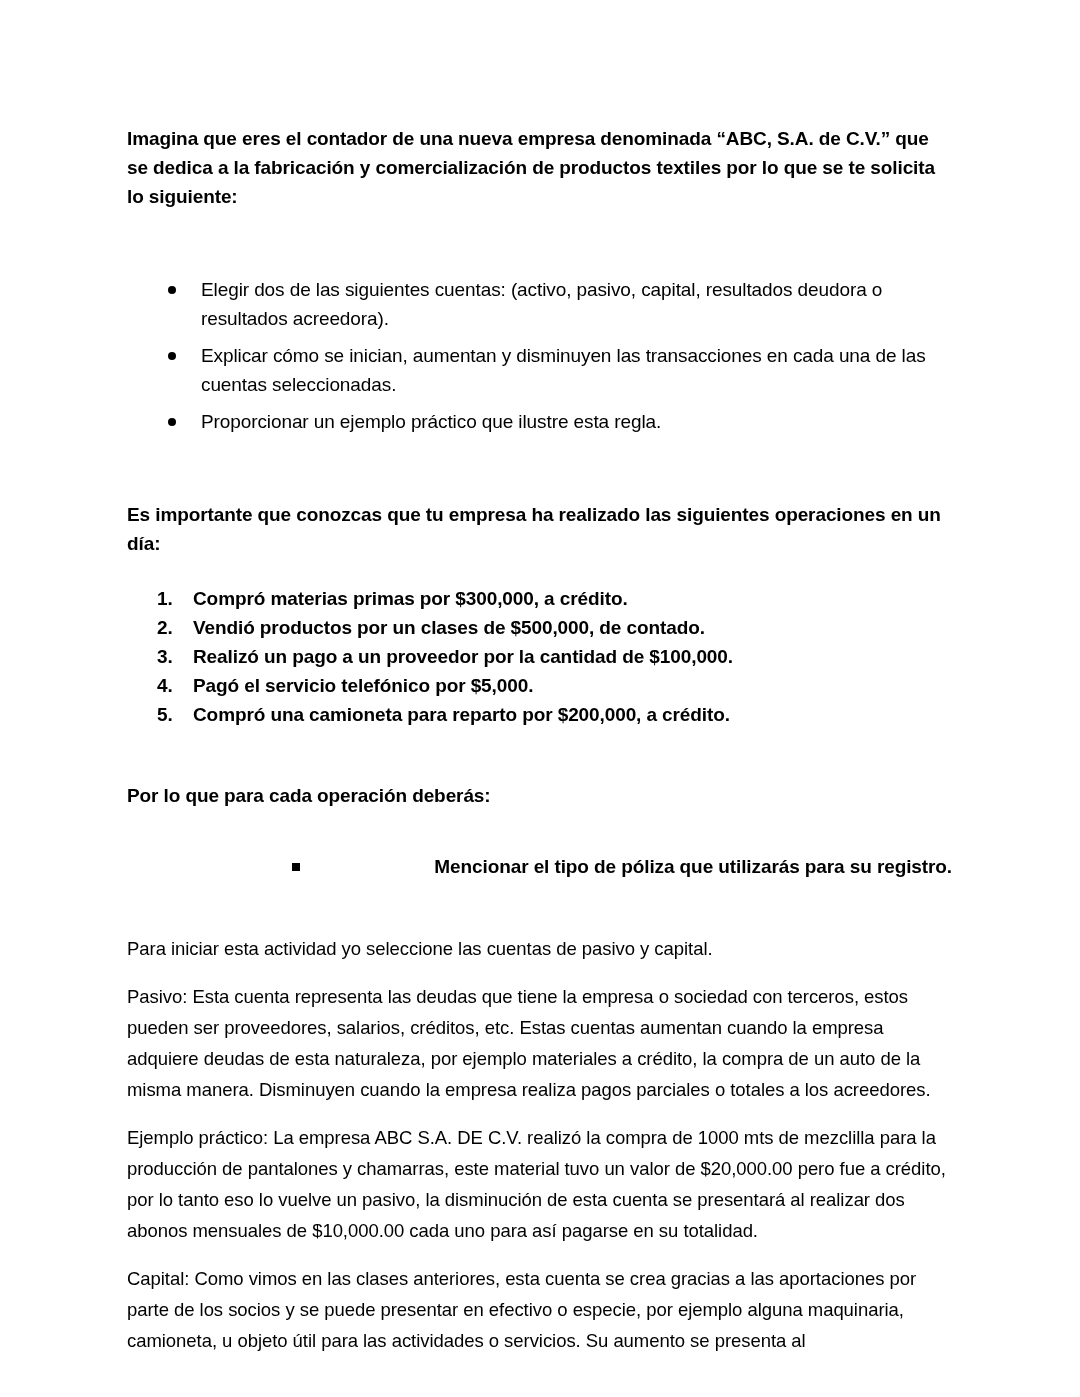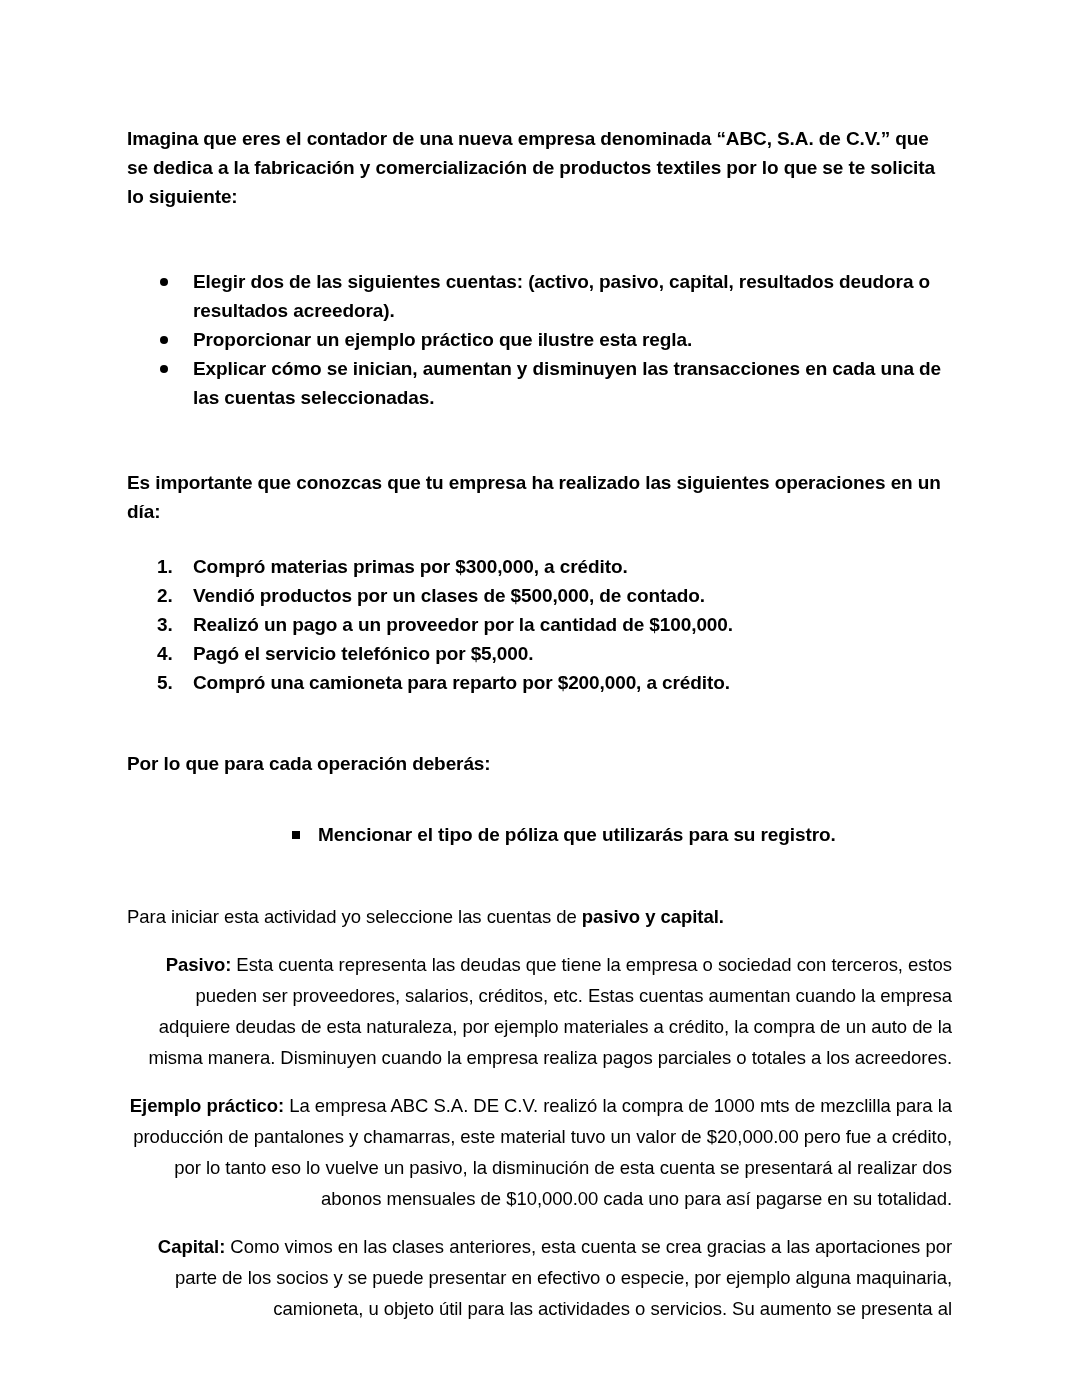--- a/index.html
+++ b/index.html
@@ -47,25 +47,25 @@
   .gap-section { height: 42px; }
 
   
   ul.round-list {
     list-style: none;
     margin: 0;
     padding: 0;
   }
   ul.round-list > li {
     position: relative;
-    font-weight: bold;
+    font-weight: normal;
     font-size: 19px;
     line-height: 29px;
     padding-left: 66px;
-    margin: 0;
+    margin: 8px;
     letter-spacing: -0.1px;
   }
   ul.round-list > li .bullet-dot {
     position: absolute;
     left: 33px;
     top: 11px;
     width: 8px;
     height: 8px;
     border-radius: 50%;
     background: #000000;
@@ -103,20 +103,21 @@
     padding: 0;
   }
   ul.square-list > li {
     position: relative;
     font-weight: bold;
     font-size: 19px;
     line-height: 29px;
     padding-left: 191px;
     margin: 0 0 25px 0;
     letter-spacing: -0.1px;
+    text-align: right;
   }
   ul.square-list > li:last-child {
     margin-bottom: 0;
   }
   ul.square-list > li .bullet-square {
     position: absolute;
     left: 165px;
     top: 11px;
     width: 8px;
     height: 8px;
@@ -126,49 +127,48 @@
   
   .body-para {
     font-weight: normal;
     font-size: 18.5px;
     line-height: 31px;
     margin: 0;
     letter-spacing: -0.05px;
   }
   .body-para + .body-para {
     margin-top: 17px;
-    text-align: right;
   }
   .body-para b,
   .body-para strong {
-    font-weight: bold;
+    font-weight: normal;
   }
 </style>
 </head>
 <body>
 
 <div class="page">
   <div class="doc-body">
 
     <p class="bold-para intro-block">Imagina que eres el contador de una nueva empresa denominada “ABC, S.A. de C.V.” que se dedica a la fabricación y comercialización de productos textiles por lo que se te solicita lo siguiente:</p>
 
     <div class="gap-lg"></div>
 
     <ul class="round-list">
       <li>
         <span class="bullet-dot"></span>
         <span>Elegir dos de las siguientes cuentas: (activo, pasivo, capital, resultados deudora o resultados acreedora).</span>
       </li>
       <li>
         <span class="bullet-dot"></span>
+        <span>Explicar cómo se inician, aumentan y disminuyen las transacciones en cada una de las cuentas seleccionadas.</span>
+      </li>
+      <li>
+        <span class="bullet-dot"></span>
         <span>Proporcionar un ejemplo práctico que ilustre esta regla.</span>
-      </li>
-      <li>
-        <span class="bullet-dot"></span>
-        <span>Explicar cómo se inician, aumentan y disminuyen las transacciones en cada una de las cuentas seleccionadas.</span>
       </li>
     </ul>
 
     <div class="gap-lg"></div>
 
     <p class="bold-para">Es importante que conozcas que tu empresa ha realizado las siguientes operaciones en un día:</p>
 
     <div class="gap-sm"></div>
 
     <ol class="num-list">

